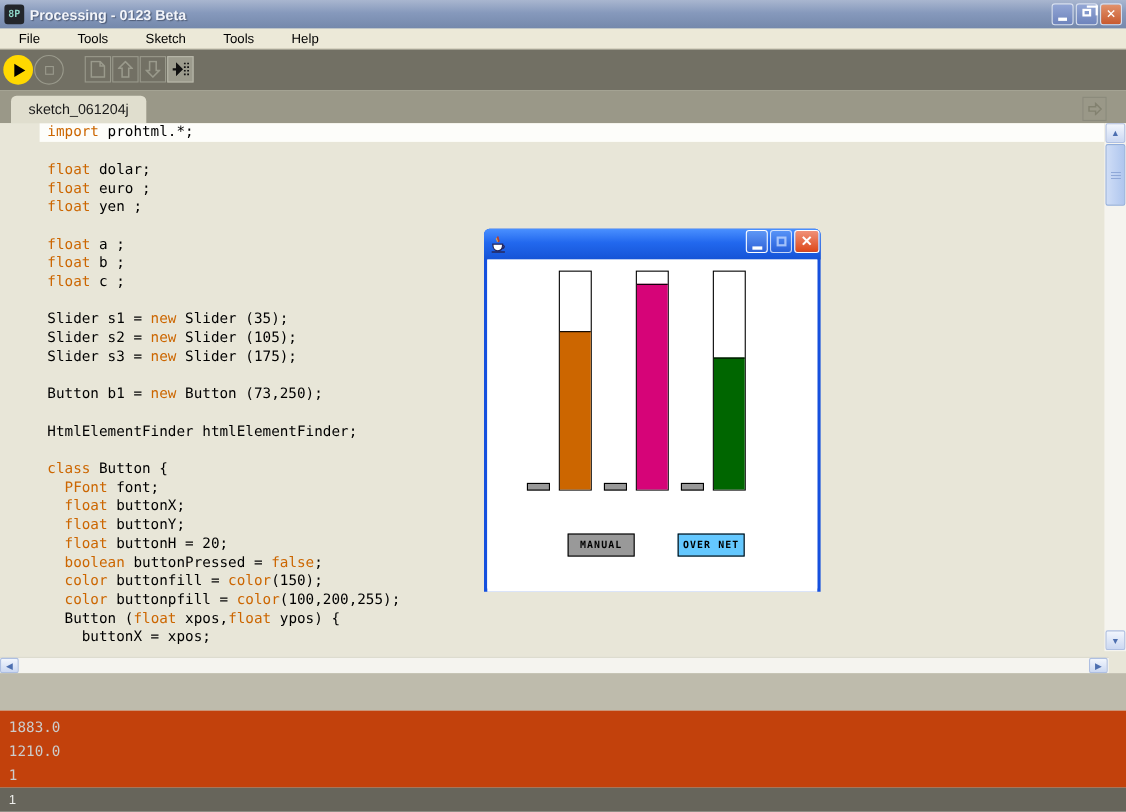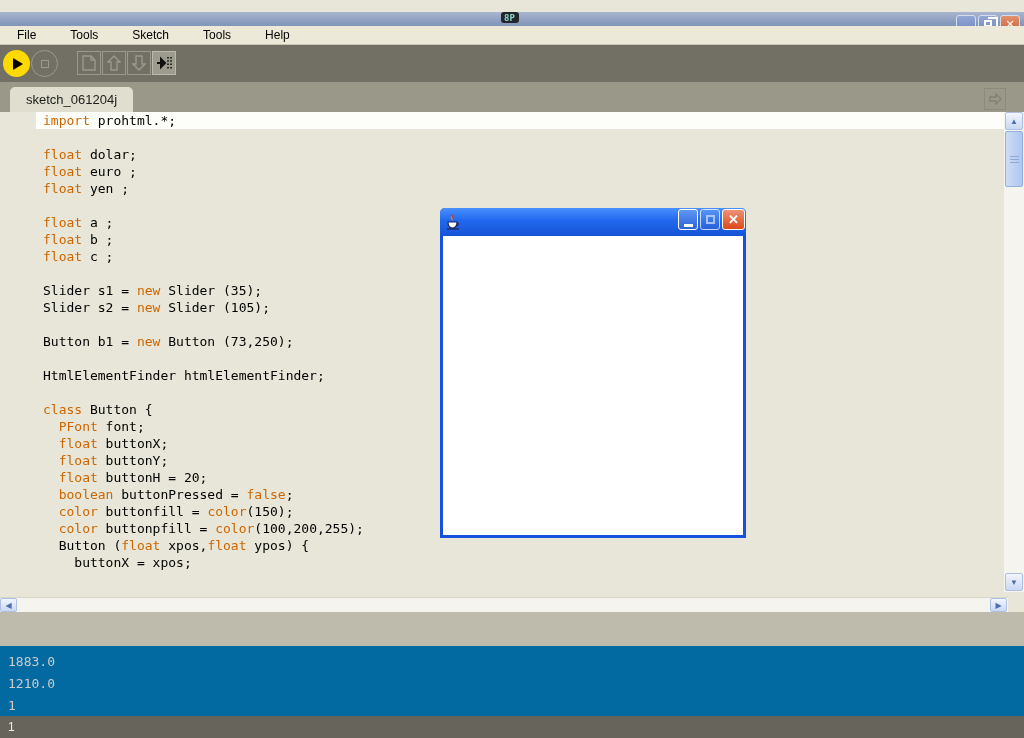--- a/index.html
+++ b/index.html
@@ -1,23 +1,23 @@
 <!DOCTYPE html>
 <html><head>
 <meta charset="utf-8">
 <style>
   html,body{margin:0;padding:0;background:#555;}
   *{box-sizing:border-box;}
   .screen{position:relative;width:1024px;height:738px;overflow:hidden;
     font-family:"Liberation Sans",sans-serif;background:#E8E6D8;}
 
   
-  .titlebar{position:absolute;left:0;top:12px;width:1024px;height:26px;
+  .titlebar{position:absolute;left:0;top:0;width:1024px;height:26px;
     background:linear-gradient(180deg,#A9B6CF 0%,#8699BC 45%,#7488AB 100%);
-    display:flex;align-items:center;padding:0 4px;flex-direction:column;}
+    display:flex;align-items:center;padding:0 4px;}
   .app-icon{width:18px;height:18px;background:#23262b;border-radius:3px;
     color:#8fd8c8;font-size:9px;font-weight:bold;display:flex;align-items:center;
     justify-content:center;margin-right:5px;font-family:"DejaVu Sans Mono",monospace;}
   .titlebar .title{color:#F2F4F9;font-weight:bold;font-size:13px;
     text-shadow:1px 1px 1px rgba(40,50,70,.55);}
   .win-btns{position:absolute;right:4px;top:3px;display:flex;gap:2px;}
   .wbtn{width:20px;height:20px;border-radius:3px;border:1px solid #D6DEEE;
     color:#fff;font-size:11px;line-height:18px;text-align:center;
     font-family:"DejaVu Sans",sans-serif;}
   .wbtn.min,.wbtn.restore{background:linear-gradient(180deg,#93A6D5,#6E84BC);}
@@ -67,21 +67,21 @@
     background:linear-gradient(90deg,#CFDDF6,#AFC6EE);}
   .vthumb::after{content:"";position:absolute;left:4px;top:24px;width:9px;height:7px;
     background:repeating-linear-gradient(180deg,#8FA8D8 0 1px,transparent 1px 3px);}
   .hscroll{position:absolute;left:0;top:597px;width:1008px;height:15px;background:#F5F4EF;border-top:1px solid #d8d6c8;}
   .hbtn{position:absolute;top:0;width:17px;height:14px;border:1px solid #AEBFE2;border-radius:2px;
     background:linear-gradient(180deg,#F2F6FD,#CBD8F2);color:#4D6FB0;font-size:8px;
     display:flex;align-items:center;justify-content:center;}
 
   
   .msgstrip{position:absolute;left:0;top:612px;width:1024px;height:34px;background:#BEBBAC;}
-  .console{position:absolute;left:0;top:646px;width:1024px;height:70px;background:#0369a1;overflow:hidden;
+  .console{position:absolute;left:0;top:646px;width:1024px;height:70px;background:#c2410c;overflow:hidden;
     font-family:"DejaVu Sans Mono",monospace;font-size:13px;color:#CCC;}
   .console-inner{position:absolute;left:8px;top:-17px;}
   .console-line{height:22px;line-height:22px;white-space:pre;}
   .statusbar{position:absolute;left:0;top:716px;width:1024px;height:22px;background:#67655B;
     color:#EDEDEA;font-size:12px;display:flex;align-items:center;padding-left:8px;}
 
   
   .applet{position:absolute;left:440px;top:208px;width:306px;height:330px;
     border:3px solid #1550DE;border-radius:5px 5px 0 0;background:#fff;}
   .applet-titlebar{position:absolute;left:-3px;top:-3px;width:306px;height:28px;border-radius:5px 5px 0 0;
@@ -177,20 +177,21 @@
       <div class="code-line"><span class="kw">float</span><span class="pl"> dolar;</span></div>
       <div class="code-line"><span class="kw">float</span><span class="pl"> euro ;</span></div>
       <div class="code-line"><span class="kw">float</span><span class="pl"> yen ;</span></div>
       <div class="code-line">&nbsp;</div>
       <div class="code-line"><span class="kw">float</span><span class="pl"> a ;</span></div>
       <div class="code-line"><span class="kw">float</span><span class="pl"> b ;</span></div>
       <div class="code-line"><span class="kw">float</span><span class="pl"> c ;</span></div>
       <div class="code-line">&nbsp;</div>
       <div class="code-line"><span class="pl">Slider s1 = </span><span class="kw">new</span><span class="pl"> Slider (35);</span></div>
       <div class="code-line"><span class="pl">Slider s2 = </span><span class="kw">new</span><span class="pl"> Slider (105);</span></div>
+      <div class="code-line"><span class="pl">Slider s3 = </span><span class="kw">new</span><span class="pl"> Slider (175);</span></div>
       <div class="code-line">&nbsp;</div>
       <div class="code-line"><span class="pl">Button b1 = </span><span class="kw">new</span><span class="pl"> Button (73,250);</span></div>
       <div class="code-line">&nbsp;</div>
       <div class="code-line"><span class="pl">HtmlElementFinder htmlElementFinder;</span></div>
       <div class="code-line">&nbsp;</div>
       <div class="code-line"><span class="kw">class</span><span class="pl"> Button {</span></div>
       <div class="code-line"><span class="pl">  </span><span class="kw">PFont</span><span class="pl"> font;</span></div>
       <div class="code-line"><span class="pl">  </span><span class="kw">float</span><span class="pl"> buttonX;</span></div>
       <div class="code-line"><span class="pl">  </span><span class="kw">float</span><span class="pl"> buttonY;</span></div>
       <div class="code-line"><span class="pl">  </span><span class="kw">float</span><span class="pl"> buttonH = 20;</span></div>
@@ -239,15 +240,31 @@
       <div class="applet-winbtns">
         <div class="jbtn min">
             <span class="dash"></span>
           </div>
         <div class="jbtn max">
             <span class="sq"></span>
           </div>
         <div class="jbtn close">✕</div>
       </div>
     </div>
+    <div class="applet-content">
+        <div class="bar" style="left: 65px; top: 10px;">
+          <div class="fill" style="height: 72.5%; background: rgb(204, 102, 0);"></div>
+        </div>
+        <div class="handle" style="left: 36px; top: 203px;"></div>
+        <div class="bar" style="left: 135px; top: 10px;">
+          <div class="fill" style="height: 94.5%; background: rgb(214, 4, 120);"></div>
+        </div>
+        <div class="handle" style="left: 106px; top: 203px;"></div>
+        <div class="bar" style="left: 205px; top: 10px;">
+          <div class="fill" style="height: 60.5%; background: rgb(0, 102, 0);"></div>
+        </div>
+        <div class="handle" style="left: 176px; top: 203px;"></div>
+        <div class="applet-btn" style="left: 73px; top: 249px; background: rgb(153, 153, 153);">Manual</div>
+        <div class="applet-btn" style="left: 173px; top: 249px; background: rgb(100, 200, 255);">Over Net</div>
+      </div>
   </div>
 
 </div>
 
 </body></html>

